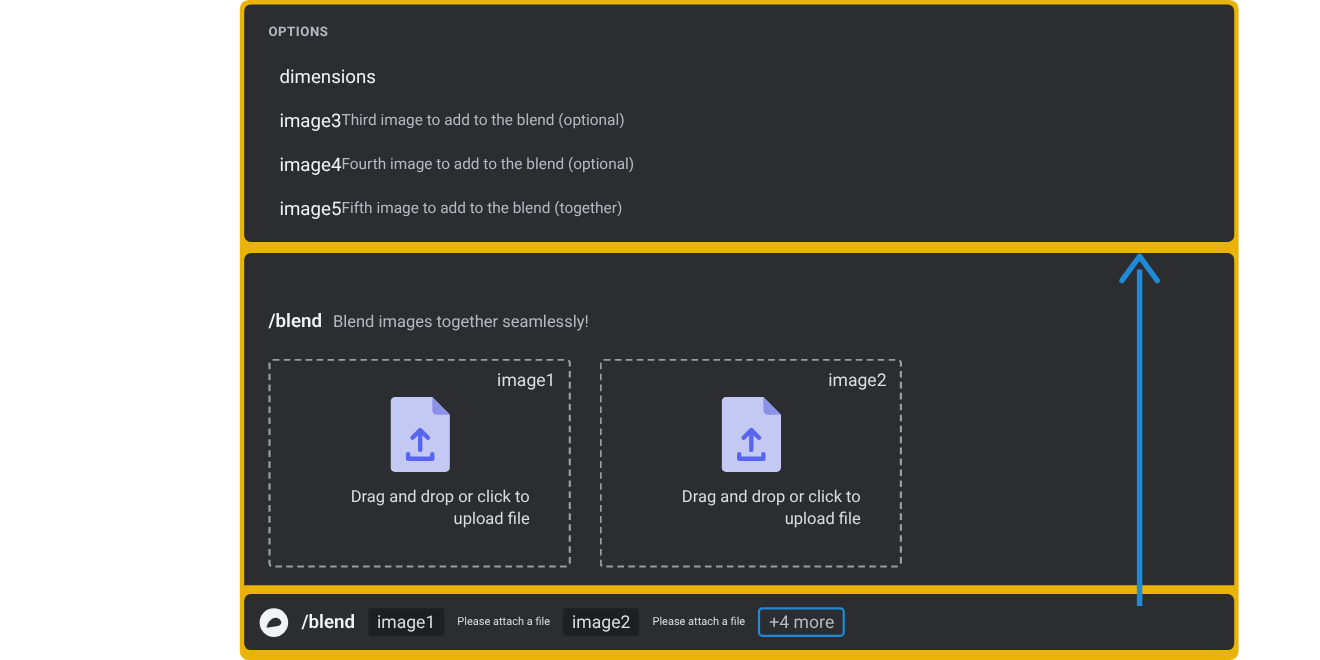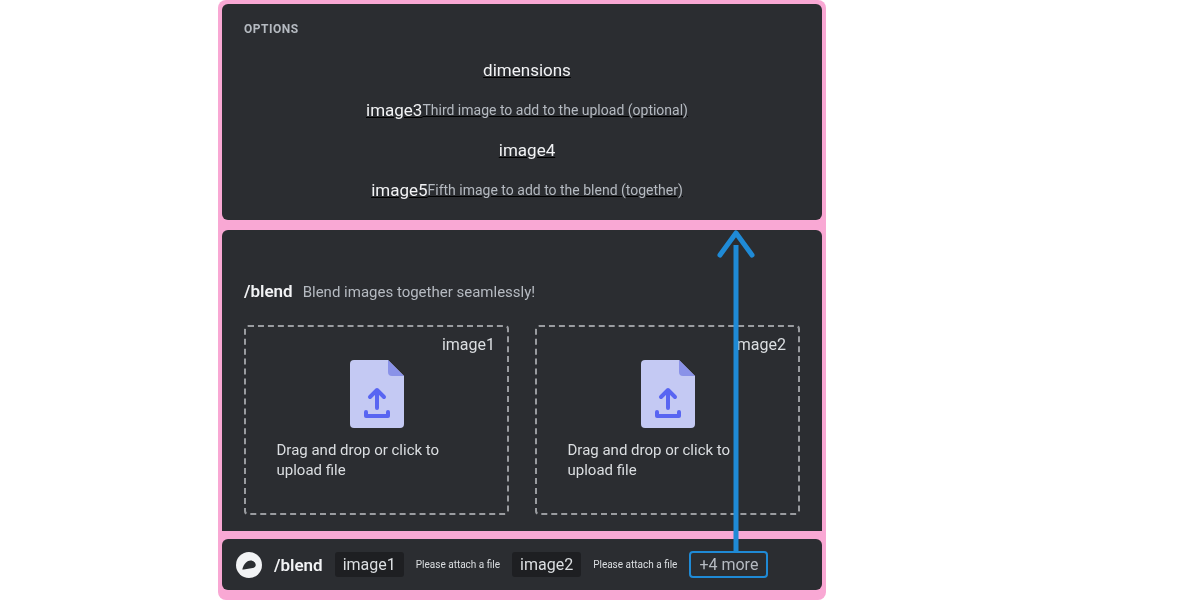--- a/index.html
+++ b/index.html
@@ -8,45 +8,44 @@
     background: #ffffff;
     width: 1200px;
     height: 600px;
     overflow: hidden;
     position: relative;
   }
   .discord-container {
     position: absolute;
     left: 218px;
     top: 0;
-    width: 608px;
+    width: 908px;
     height: 600px;
-    background: #f9a8d4;
+    background: #eab308;
     border-radius: 8px;
     overflow: hidden;
   }
   .options-panel {
     padding: 18px 22px 10px 22px;
     background: #2b2d31;
     border-radius: 6px;
     margin: 4px;
   }
   .options-header {
     color: #b5bac1;
     font-size: 12px;
     font-weight: 700;
     letter-spacing: 0.5px;
     margin-bottom: 14px;
   }
   .option-row {
     display: flex;
-    justify-content: center;
+    justify-content: flex-start;
     align-items: center;
     padding: 10px 0 10px 10px;
-    text-decoration: underline;
   }
   .option-name {
     color: #f2f3f5;
     font-size: 17px;
     font-weight: 400;
   }
   .option-desc {
     color: #b5bac1;
     font-size: 14px;
     text-align: right;
@@ -98,21 +97,21 @@
     font-size: 16px;
   }
   .file-icon {
     width: 54px;
     height: 68px;
     margin-bottom: 12px;
   }
   .upload-text {
     color: #dbdee1;
     font-size: 15px;
-    text-align: left;
+    text-align: right;
     line-height: 1.35;
     max-width: 200px;
   }
   .command-input-bar {
     display: flex;
     align-items: center;
     padding: 12px 14px;
     gap: 8px;
     background: #2b2d31;
     margin: 8px 4px 4px 4px;
@@ -174,24 +173,25 @@
 <div class="discord-container">
 
   <div class="options-panel">
     <div class="options-header">OPTIONS</div>
 
     <div class="option-row">
       <span class="option-name">dimensions</span>
     </div>
     <div class="option-row">
       <span class="option-name">image3</span>
-      <span class="option-desc">Third image to add to the upload (optional)</span>
+      <span class="option-desc">Third image to add to the blend (optional)</span>
     </div>
     <div class="option-row">
       <span class="option-name">image4</span>
+      <span class="option-desc">Fourth image to add to the blend (optional)</span>
     </div>
     <div class="option-row">
       <span class="option-name">image5</span>
       <span class="option-desc">Fifth image to add to the blend (together)</span>
     </div>
   </div>
 
   <div class="command-panel">
     <div class="command-header">
       <span class="command-name">/blend</span>

